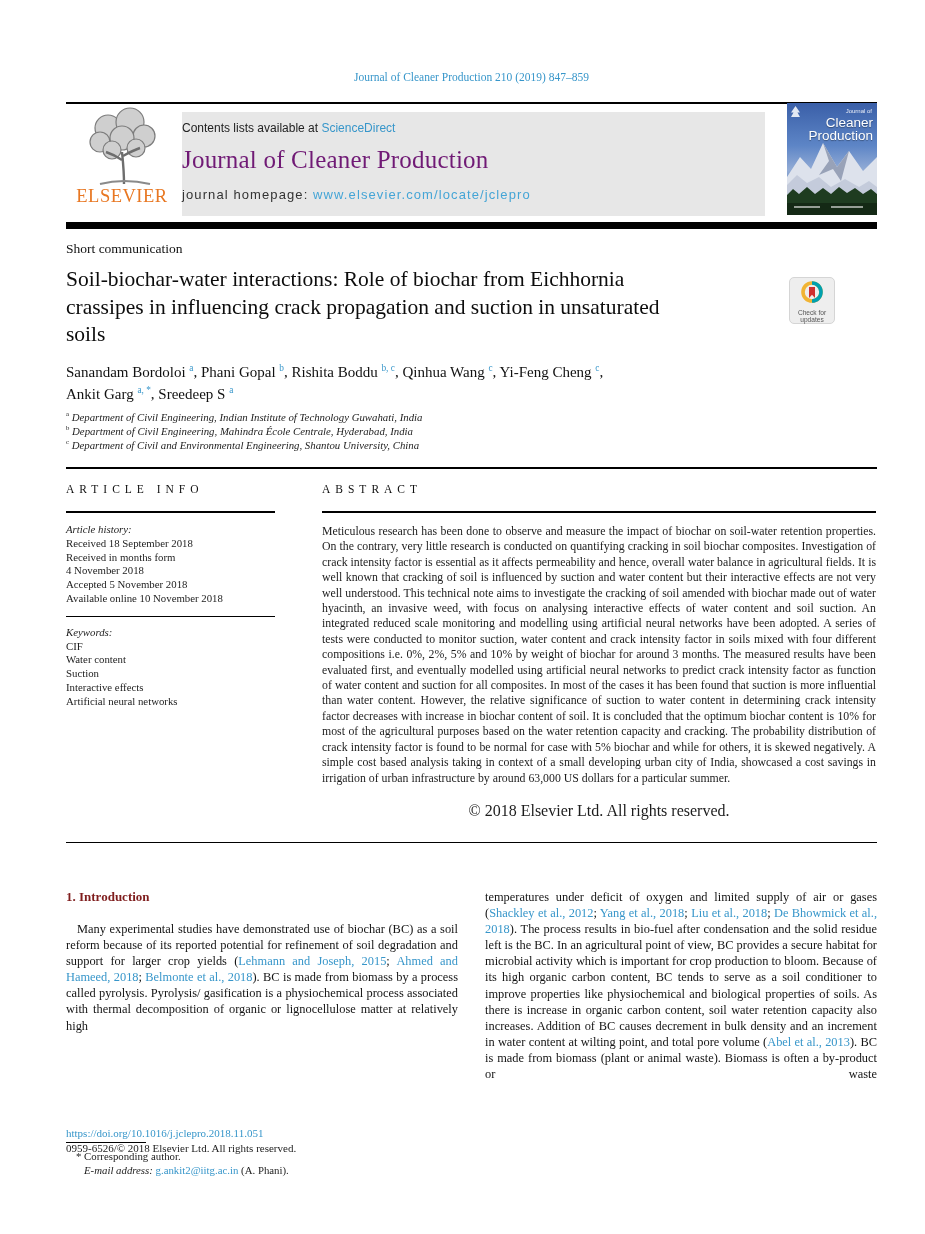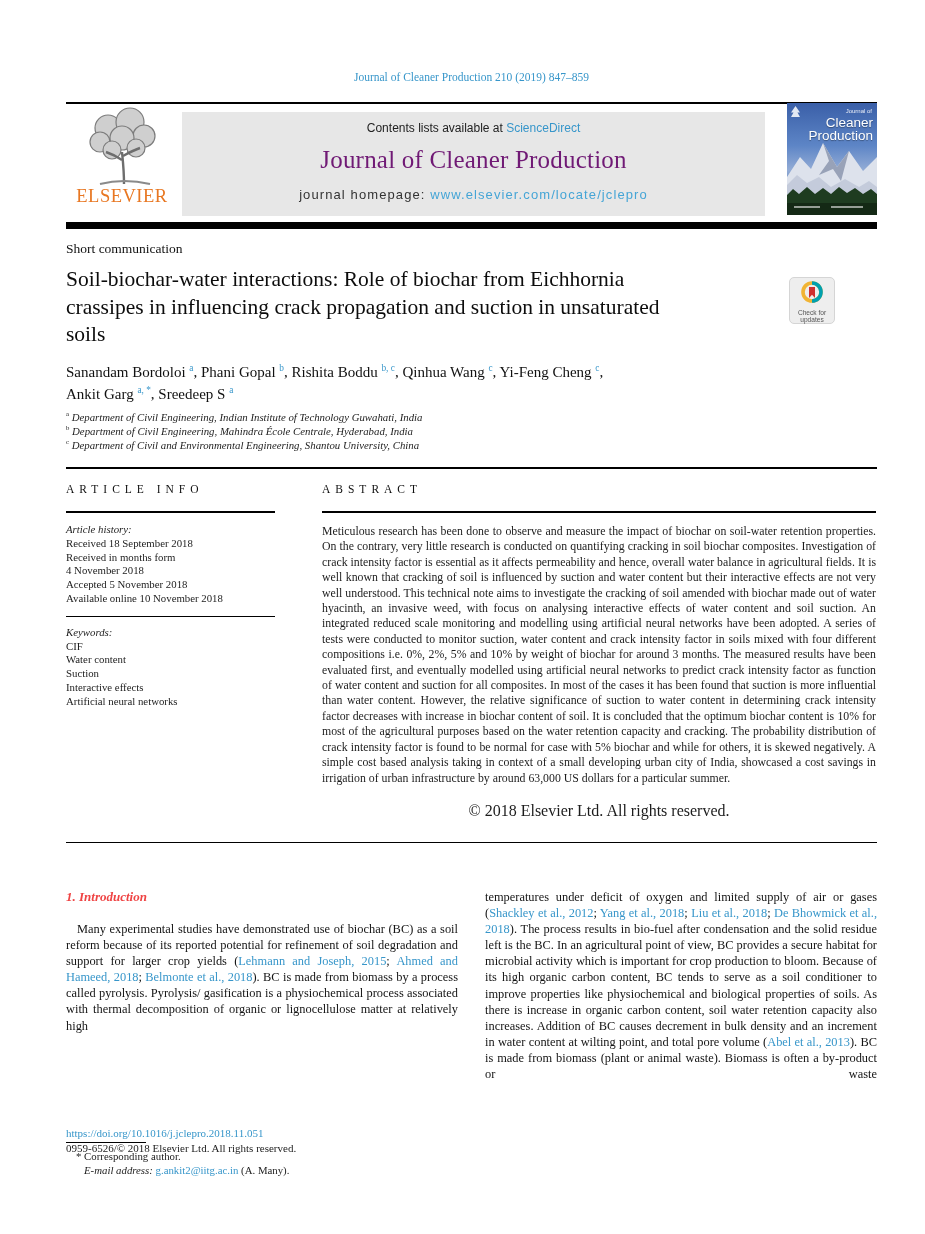--- a/index.html
+++ b/index.html
@@ -18,21 +18,21 @@
   }
   .content{position:absolute;left:66px;top:0;width:811px;height:1234px;}
   .abs{position:absolute;}
 
   
   .cite-line{top:71px;left:0;width:100%;text-align:center;font-size:11.5px;color:var(--link);}
 
   .rule-top{top:102px;left:0;width:100%;height:1.5px;background:#000;}
 
   
-  .band{left:116px;top:112px;width:583px;height:104px;background:var(--band);text-align:center;}
+  .band{left:116px;top:112px;width:583px;height:104px;background:var(--band);text-align:left;}
   .contents-line{margin-top:9px;font-family:"Liberation Sans","DejaVu Sans",sans-serif;font-size:12px;color:#222;}
   .contents-line .sd{color:var(--link);}
   .mast-title{margin-top:11px;font-size:25px;color:#701a75;letter-spacing:.2px;}
   .homepage-line{margin-top:13px;font-family:Liberation Sans, sans-serif;font-size:13px;letter-spacing:1.1px;color:#333;}
   .homepage-line .url{color:var(--homepage);}
 
   
   .elsevier{left:0;top:104px;width:112px;height:110px;text-align:center;}
   .elsevier svg{display:block;margin:0 auto;}
   .elsevier .wordmark{font-size:18.5px;color:var(--orange);letter-spacing:.5px;margin-top:-2px;}
@@ -74,21 +74,21 @@
   .col-heading{font-size:11.5px;letter-spacing:5px;color:#111;border-bottom:2px solid #000;padding-bottom:16px;}
   .info-body{margin-top:10px;font-size:10.8px;line-height:13.8px;color:#1c1c1c;}
   .info-divider{height:1px;background:#000;margin:10px 0 9px 0;}
   .abs-body{margin-top:11px;font-size:11.8px;line-height:15.4px;text-align:justify;color:#1c1c1c;}
   .abs-copy{margin-top:16px;text-align:center;font-size:16px;color:#1c1c1c;}
 
   .rule-abs-bottom{top:842px;left:0;width:100%;height:1px;background:#000;}
 
   .intro-left{left:0;top:889px;width:392px;}
   .intro-right{left:419px;top:889px;width:392px;}
-  .sec-heading{font-size:13px;font-weight:bold;color:#ef4444;font-style:italic;}
+  .sec-heading{font-size:13px;font-weight:bold;color:#7f1d1d;}
   .body-para{font-size:12.4px;line-height:16.1px;text-align:justify;text-align-last:justify;color:#141414;}
   .intro-left .body-para{margin-top:16px;text-indent:11px;}
 
   .footnote{left:0;top:1142px;width:392px;font-size:10.8px;line-height:14px;color:#1c1c1c;}
   .footnote .rule{width:80px;height:1px;background:#000;margin-bottom:6px;}
   .fn1{padding-left:10px;}
   .fn2{padding-left:18px;}
 
   .doi-block{left:0;top:1126px;width:100%;font-size:11px;line-height:15px;}
   .doi{color:var(--link);}
@@ -216,21 +216,21 @@
     <div class="sec-heading">1. Introduction</div>
     <div class="body-para"><span class="">Many experimental studies have demonstrated use of biochar (BC) as a soil reform because of its reported potential for refinement of soil degradation and support for larger crop yields (</span><span class="cite">Lehmann and Joseph, 2015</span><span class="">; </span><span class="cite">Ahmed and Hameed, 2018</span><span class="">; </span><span class="cite">Belmonte et al., 2018</span><span class="">). BC is made from biomass by a process called pyrolysis. Pyrolysis/ gasification is a physiochemical process associated with thermal decomposition of organic or lignocellulose matter at relatively high</span></div>
   </div>
   <div class="abs intro-right">
     <div class="body-para"><span class="">temperatures under deficit of oxygen and limited supply of air or gases (</span><span class="cite">Shackley et al., 2012</span><span class="">; </span><span class="cite">Yang et al., 2018</span><span class="">; </span><span class="cite">Liu et al., 2018</span><span class="">; </span><span class="cite">De Bhowmick et al., 2018</span><span class="">). The process results in bio-fuel after condensation and the solid residue left is the BC. In an agricultural point of view, BC provides a secure habitat for microbial activity which is important for crop production to bloom. Because of its high organic carbon content, BC tends to serve as a soil conditioner to improve properties like physiochemical and biological properties of soils. As there is increase in organic carbon content, soil water retention capacity also increases. Addition of BC causes decrement in bulk density and an increment in water content at wilting point, and total pore volume (</span><span class="cite">Abel et al., 2013</span><span class="">). BC is made from biomass (plant or animal waste). Biomass is often a by-product or waste</span></div>
   </div>
 
   <div class="abs footnote">
     <div class="rule"></div>
     <div class="fn1">* Corresponding author.</div>
-    <div class="fn2"><span class="ital">E-mail address: </span><span class="cite">g.ankit2@iitg.ac.in</span><span class=""> (A. Many).</span></div>
+    <div class="fn2"><span class="ital">E-mail address: </span><span class="cite">g.ankit2@iitg.ac.in</span><span class=""> (A. Phani).</span></div>
   </div>
 
   <div class="abs doi-block">
     <div><a class="doi">https://doi.org/10.1016/j.jclepro.2018.11.051</a></div>
     <div class="issn">0959-6526/© 2018 Elsevier Ltd. All rights reserved.</div>
   </div>
 
 </div>
 
 </body></html>

